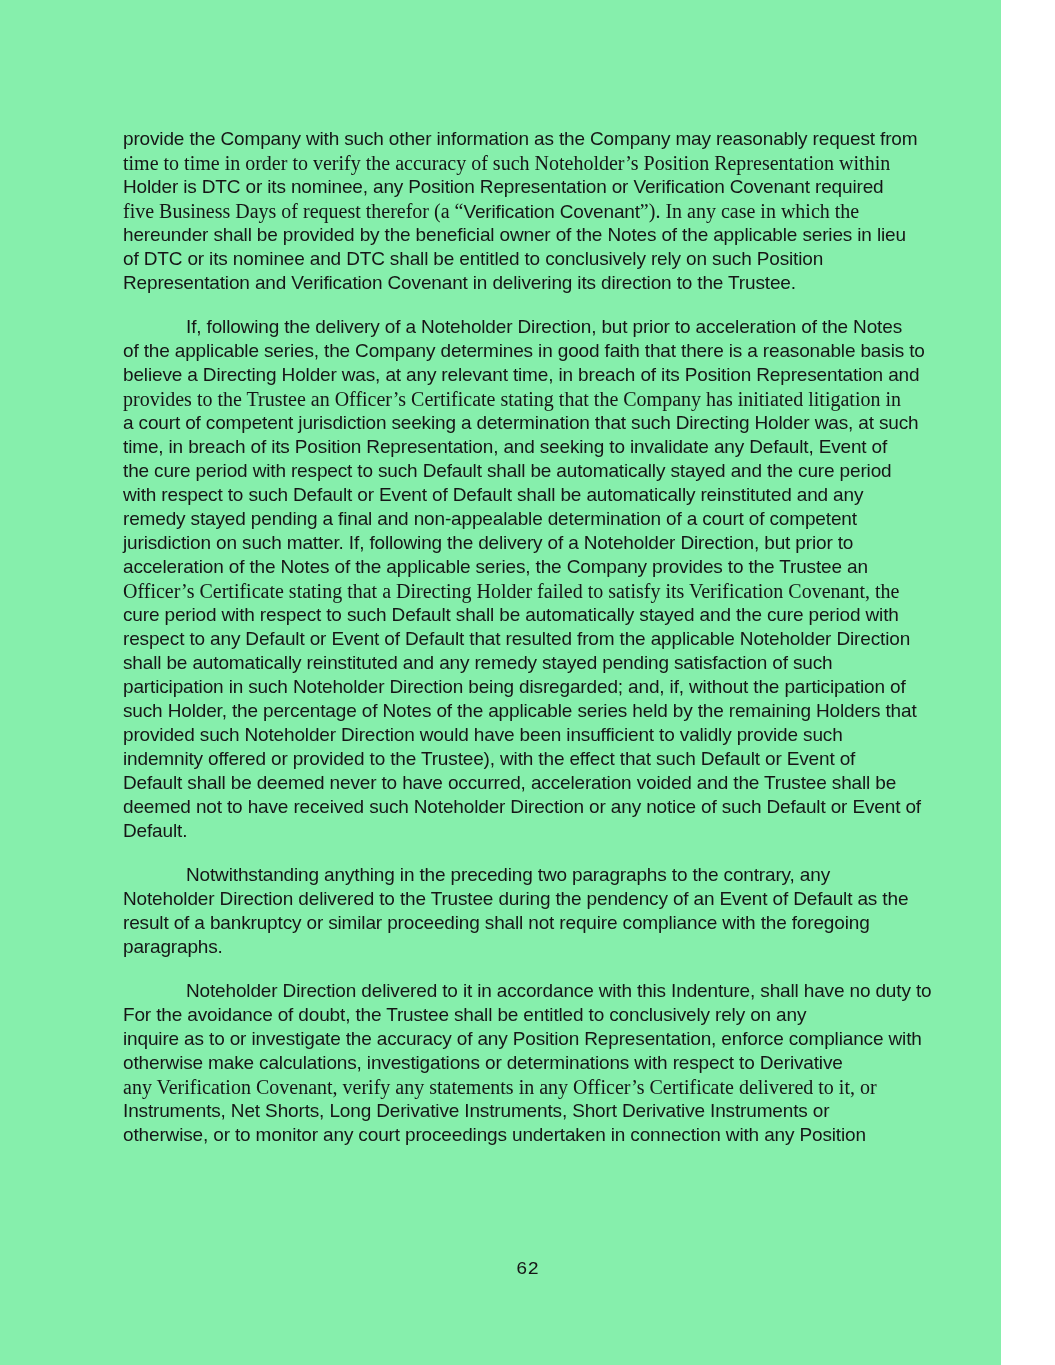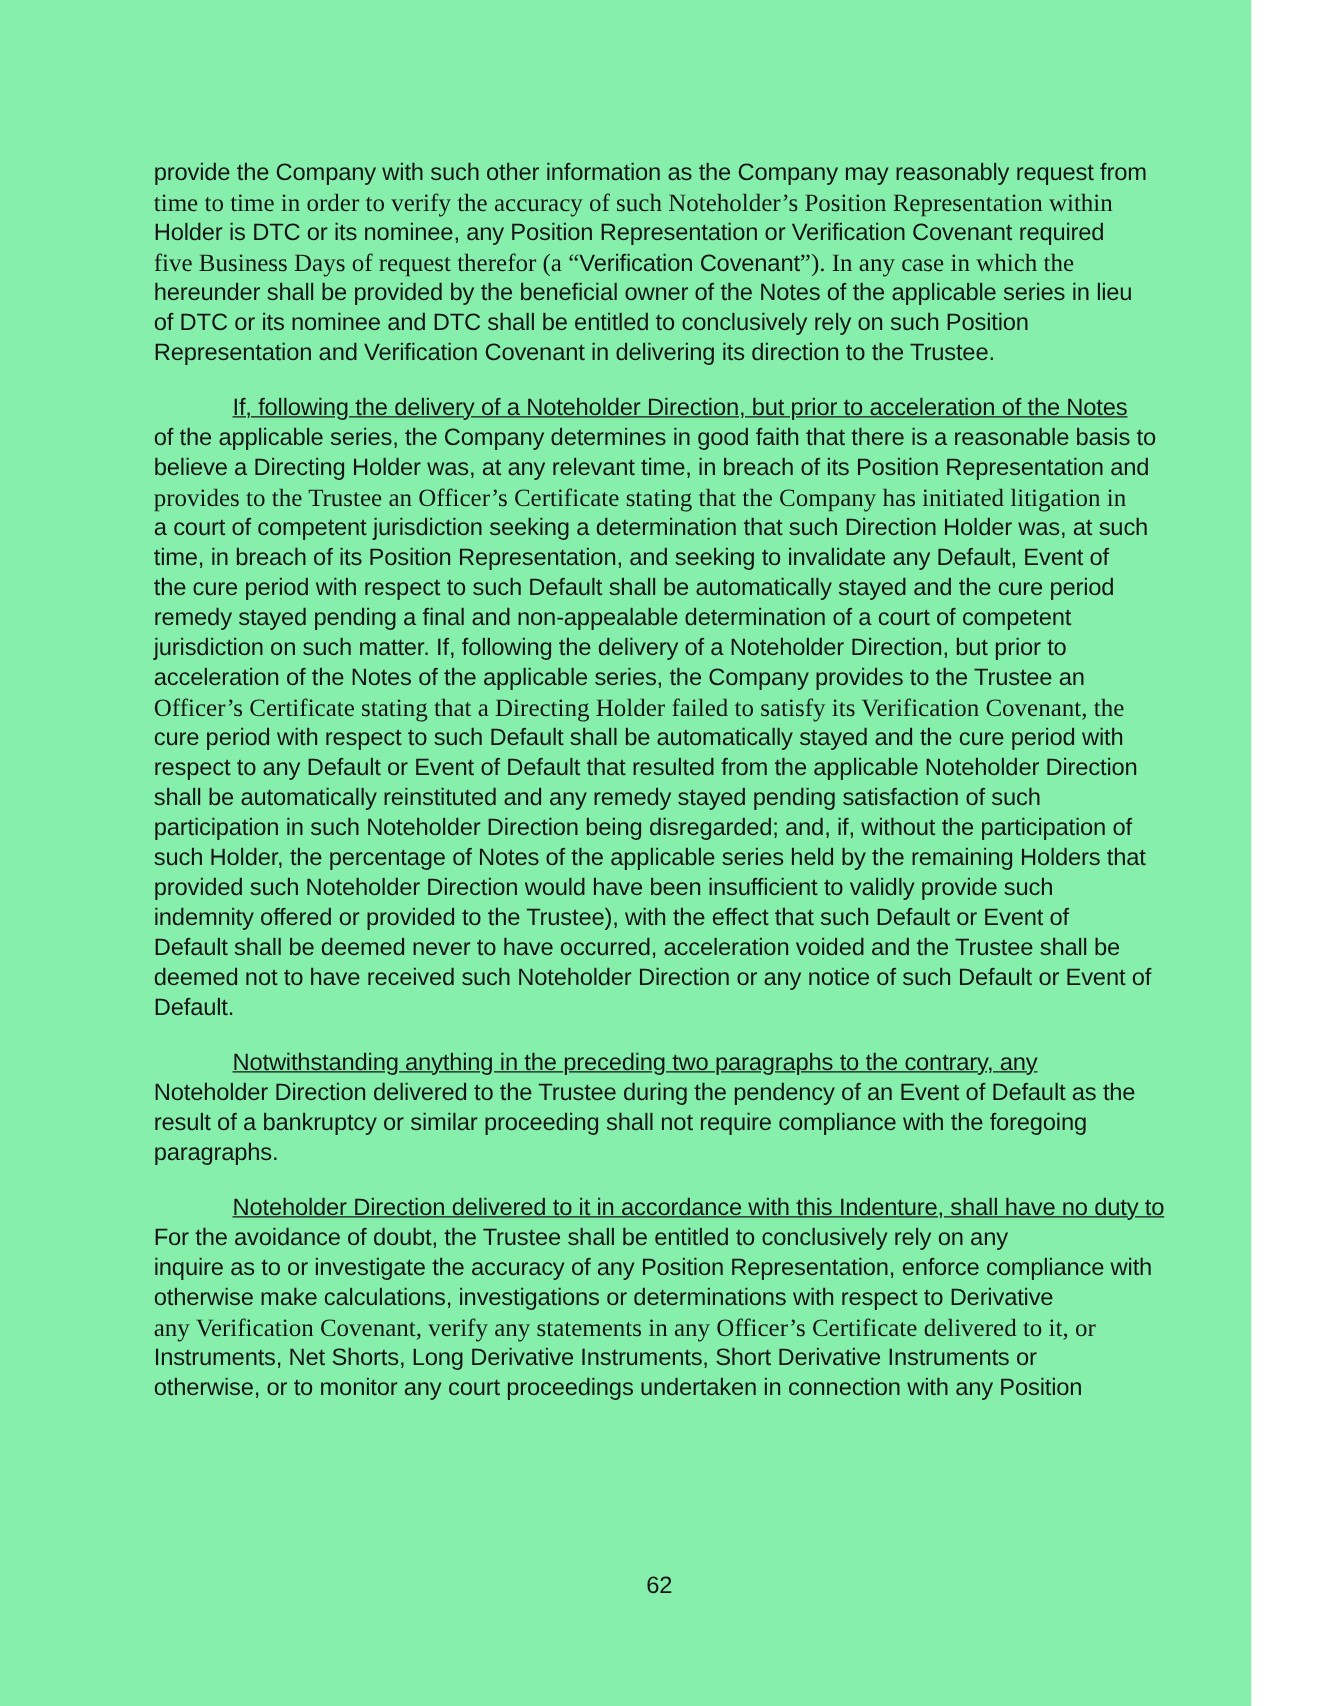--- a/index.html
+++ b/index.html
@@ -18,38 +18,38 @@
     width: 816px;
     color: #161616;
   }
   .para { margin: 0 0 20px 0; }
   .para:last-child { margin-bottom: 0; }
   .line {
     white-space: nowrap;
     height: 24px;
     line-height: 24px;
   }
-  .para.indent .line:first-child { text-indent: 63px; text-decoration: underline; }
+  .para.indent .line:first-child { text-indent: 63px; }
   .f-sans {
     font-family: "Liberation Sans", sans-serif;
     font-size: 19px;
     letter-spacing: -0.15px;
   }
   .f-serif {
     font-family: "Liberation Serif", serif;
     font-size: 20px;
     text-align: center;
   }
   .page-number {
     position: absolute;
     top: 1258px;
     left: 0;
     width: 1055px;
     text-align: center;
-    font-family: Liberation Sans, sans-serif;
+    font-family: Liberation Mono, monospace;
     font-size: 19px;
     color: #161616;
   }
 </style>
 </head>
 <body>
 
 <div class="page">
   <div class="body-text" id="document-body">
       <div class="para">
@@ -59,23 +59,24 @@
         <div class="line"><span class="f-serif">five Business Days of request therefor (a “</span><span class="f-sans">Verification Covenant</span><span class="f-serif">”). In any case in which the</span></div>
         <div class="line"><span class="f-sans">hereunder shall be provided by the beneficial owner of the Notes of the applicable series in lieu</span></div>
         <div class="line"><span class="f-sans">of DTC or its nominee and DTC shall be entitled to conclusively rely on such Position</span></div>
         <div class="line"><span class="f-sans">Representation and Verification Covenant in delivering its direction to the Trustee.</span></div>
       </div>
       <div class="para indent">
         <div class="line"><span class="f-sans">If, following the delivery of a Noteholder Direction, but prior to acceleration of the Notes</span></div>
         <div class="line"><span class="f-sans">of the applicable series, the Company determines in good faith that there is a reasonable basis to</span></div>
         <div class="line"><span class="f-sans">believe a Directing Holder was, at any relevant time, in breach of its Position Representation and</span></div>
         <div class="line"><span class="f-serif">provides to the Trustee an Officer’s Certificate stating that the Company has initiated litigation in</span></div>
-        <div class="line"><span class="f-sans">a court of competent jurisdiction seeking a determination that such Direction Holder was, at such</span></div>
+        <div class="line"><span class="f-sans">a court of competent jurisdiction seeking a determination that such Directing Holder was, at such</span></div>
         <div class="line"><span class="f-sans">time, in breach of its Position Representation, and seeking to invalidate any Default, Event of</span></div>
         <div class="line"><span class="f-sans">the cure period with respect to such Default shall be automatically stayed and the cure period</span></div>
+        <div class="line"><span class="f-sans">with respect to such Default or Event of Default shall be automatically reinstituted and any</span></div>
         <div class="line"><span class="f-sans">remedy stayed pending a final and non-appealable determination of a court of competent</span></div>
         <div class="line"><span class="f-sans">jurisdiction on such matter. If, following the delivery of a Noteholder Direction, but prior to</span></div>
         <div class="line"><span class="f-sans">acceleration of the Notes of the applicable series, the Company provides to the Trustee an</span></div>
         <div class="line"><span class="f-serif">Officer’s Certificate stating that a Directing Holder failed to satisfy its Verification Covenant, the</span></div>
         <div class="line"><span class="f-sans">cure period with respect to such Default shall be automatically stayed and the cure period with</span></div>
         <div class="line"><span class="f-sans">respect to any Default or Event of Default that resulted from the applicable Noteholder Direction</span></div>
         <div class="line"><span class="f-sans">shall be automatically reinstituted and any remedy stayed pending satisfaction of such</span></div>
         <div class="line"><span class="f-sans">participation in such Noteholder Direction being disregarded; and, if, without the participation of</span></div>
         <div class="line"><span class="f-sans">such Holder, the percentage of Notes of the applicable series held by the remaining Holders that</span></div>
         <div class="line"><span class="f-sans">provided such Noteholder Direction would have been insufficient to validly provide such</span></div>

